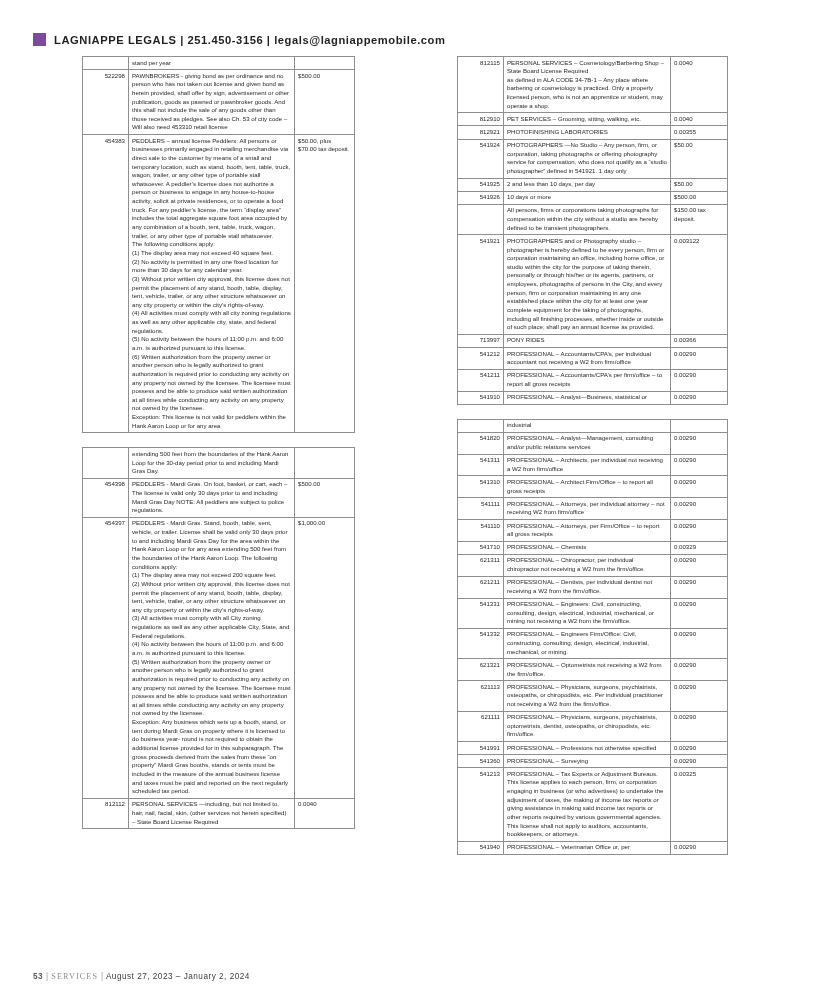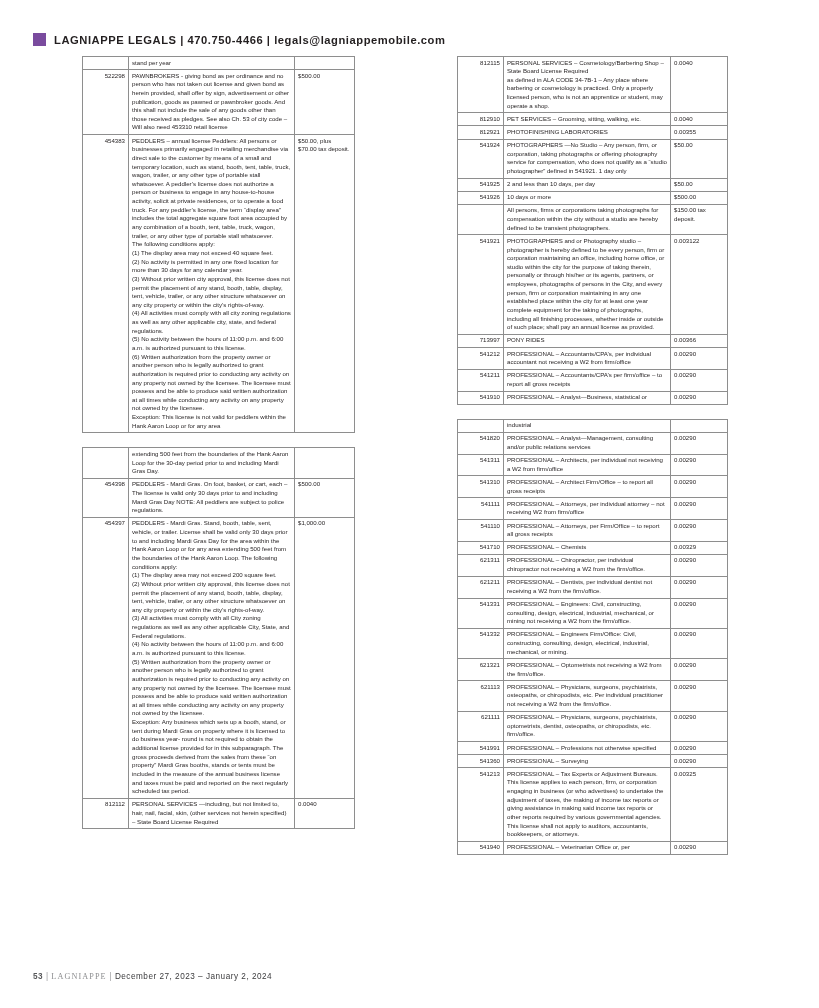--- a/index.html
+++ b/index.html
@@ -95,21 +95,21 @@
   .footer-pageno { color: #58595b; font-weight: bold; }
   .footer-brand  { font-family: "Liberation Serif", serif; letter-spacing: 1.1px; color: #8c8d8f; }
   .footer-date   { color: #3b3b3d; }
   .footer-sep    { color: #9a9a9c; }
 </style>
 </head>
 <body>
 
 <div class="page-header">
   <span class="logo-mark"></span>
-  <span class="header-text">LAGNIAPPE LEGALS  |  470.750-4466  |  legals@lagniappemobile.com</span>
+  <span class="header-text">LAGNIAPPE LEGALS  |  251.450-3156  |  legals@lagniappemobile.com</span>
 </div>
 
 <div class="col col-left">
   <table class="lic tbl-left">
     <colgroup>
         <col class="w-code">
         <col class="w-desc">
         <col class="w-rate">
       </colgroup>
     <tbody>
@@ -328,16 +328,16 @@
           <td class="c-desc">PROFESSIONAL – Veterinarian Office or, per</td>
           <td class="c-rate">0.00290</td>
         </tr>
       </tbody>
   </table>
 </div>
 
 <div class="page-footer">
   <span class="footer-pageno">53</span>
   <span class="footer-sep">|</span>
-  <span class="footer-brand">LAGNIAPPE</span>
+  <span class="footer-brand">SERVICES</span>
   <span class="footer-sep">|</span>
-  <span class="footer-date">December 27, 2023 – January 2, 2024</span>
+  <span class="footer-date">August 27, 2023 – January 2, 2024</span>
 </div>
 
 </body></html>

